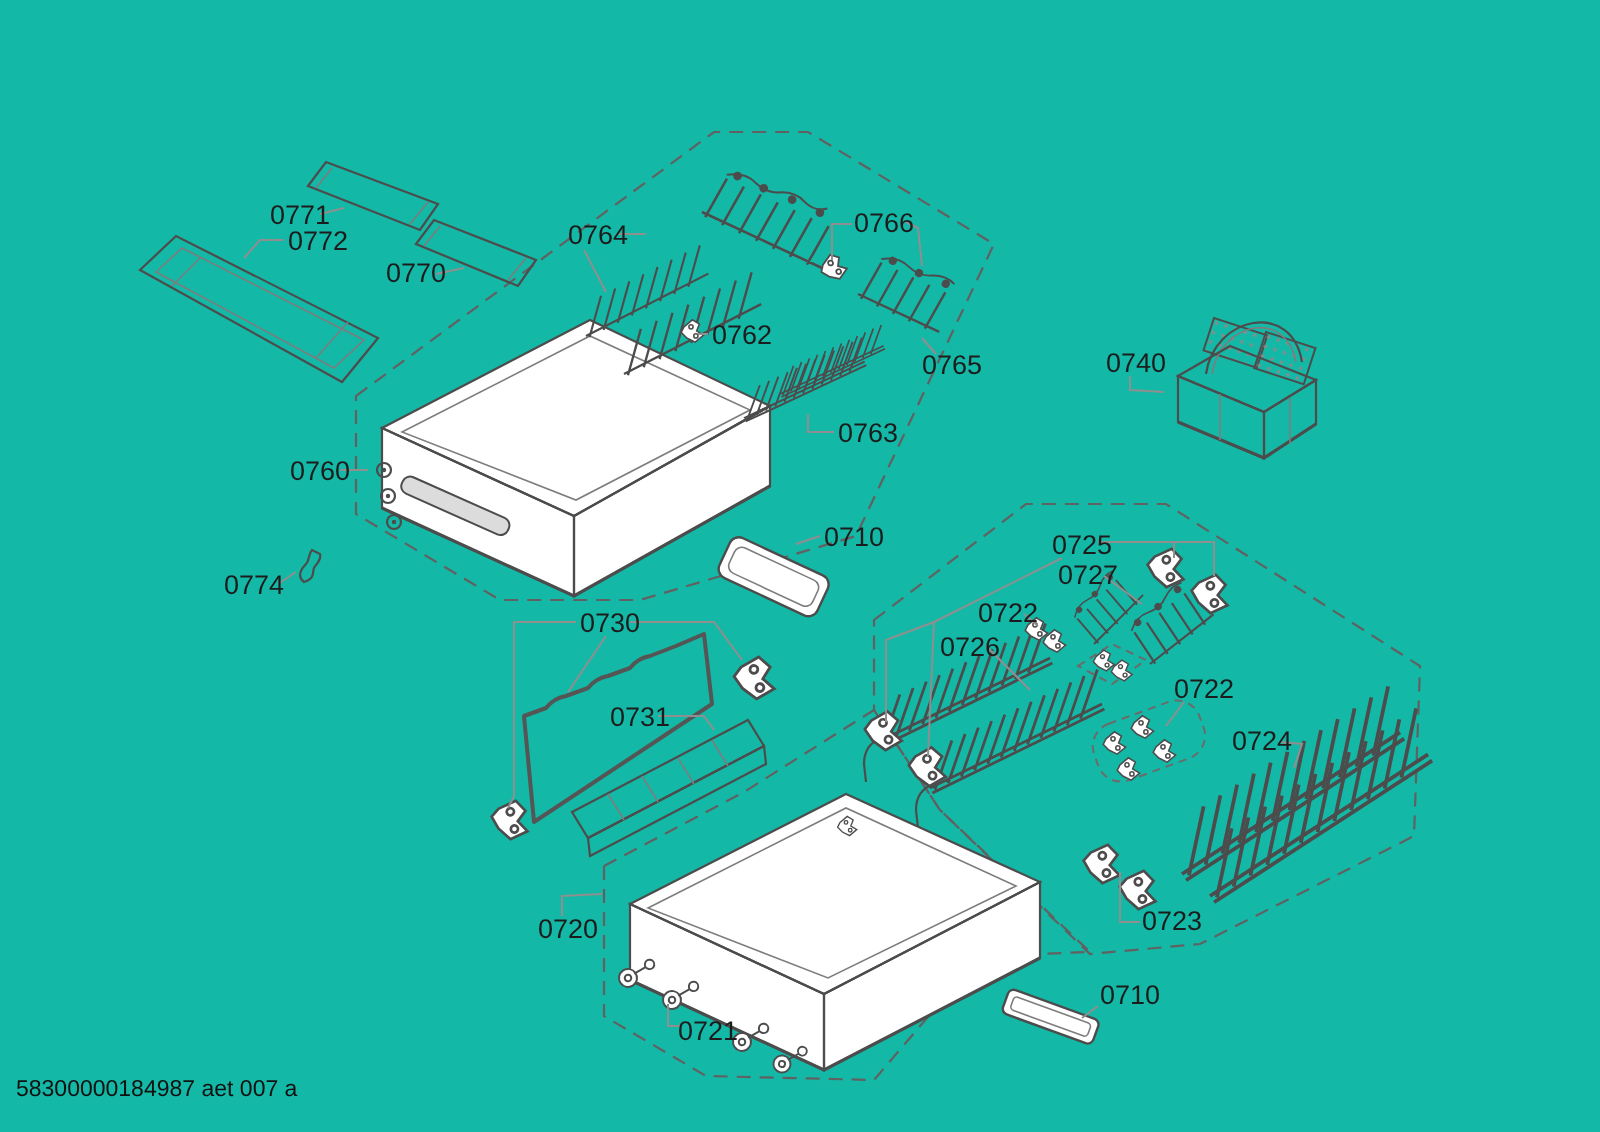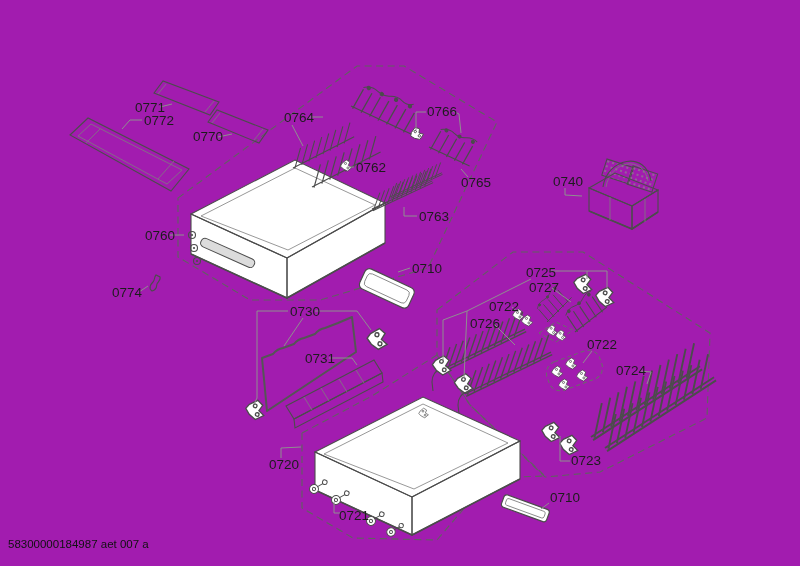--- a/index.html
+++ b/index.html
@@ -1,16 +1,16 @@
 <!DOCTYPE html>
 <html><head>
 <meta charset="utf-8">
 <style>
   html,body{margin:0;padding:0;background:#fff;}
-  .stage{position:relative;width:800px;height:566px;background:#a21caf;overflow:hidden;
+  .stage{position:relative;width:800px;height:566px;background:#14b8a6;overflow:hidden;
          font-family:"Liberation Sans",sans-serif;}
   svg{display:block;}
   .callout{font-family:"Liberation Sans",sans-serif;font-size:13.5px;fill:#1c1c1c;}
   .footer-text{font-family:"Liberation Sans",sans-serif;font-size:11.5px;fill:#111;}
   .ln{stroke:#4c4c4c;stroke-width:1.1;fill:none;}
   .ln2{stroke:#4c4c4c;stroke-width:1.6;fill:none;}
   .wire{stroke:#555;stroke-width:2;fill:none;stroke-linejoin:round;}
   .thin{stroke:#7d7d7d;stroke-width:0.8;fill:none;}
   .dash{stroke:#616161;stroke-width:1.1;fill:none;stroke-dasharray:7 4.5;}
   .dash2{stroke:#6b6b6b;stroke-width:1;fill:none;stroke-dasharray:4 3;}

